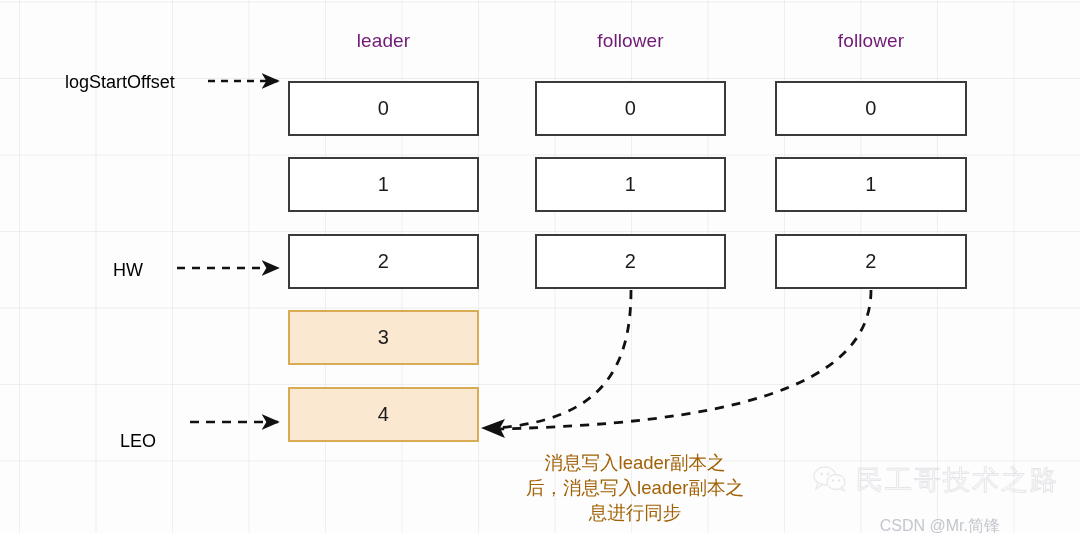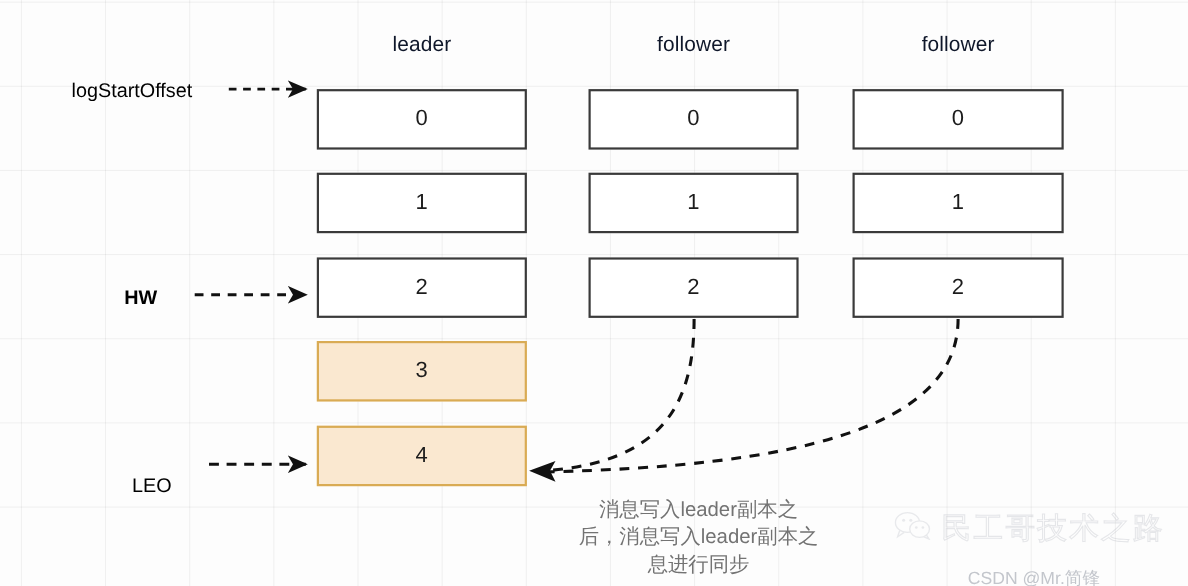--- a/index.html
+++ b/index.html
@@ -32,21 +32,21 @@
   #svg-layer {
     position: absolute;
     left: 0; top: 0;
     width: 1080px; height: 533px;
     pointer-events: none;
   }
 
   .col-title {
     position: absolute;
     font-size: 19px;
-    color: #0f172a;
+    color: #701a75;
     text-align: center;
     white-space: nowrap;
     letter-spacing: 0.1px;
   }
 
   .cell {
     position: absolute;
     height: 55px;
     border: 2.5px solid #3a3a3a;
     background: #ffffff;
@@ -66,21 +66,21 @@
     position: absolute;
     font-size: 18px;
     color: #000000;
     white-space: nowrap;
   }
 
   .caption {
     position: absolute;
     font-size: 18.5px;
     line-height: 1.35;
-    color: #737373;
+    color: #a16207;
     text-align: center;
     width: 280px;
   }
 
   
   .watermark {
     position: absolute;
     display: flex;
     align-items: center;
     gap: 9px;
@@ -119,21 +119,21 @@
 
   <div class="cell" style="left:535px; top:81px; width:191px;">0</div>
   <div class="cell" style="left:535px; top:157px; width:191px;">1</div>
   <div class="cell" style="left:535px; top:234px; width:191px;">2</div>
 
   <div class="cell" style="left:775px; top:81px; width:192px;">0</div>
   <div class="cell" style="left:775px; top:157px; width:192px;">1</div>
   <div class="cell" style="left:775px; top:234px; width:192px;">2</div>
 
   <div class="side-label" style="left:65px; top:72px;">logStartOffset</div>
-  <div class="side-label" style="left:113px; top:260px;font-weight:bold;">HW</div>
+  <div class="side-label" style="left:113px; top:260px;">HW</div>
   <div class="side-label" style="left:120px; top:431px;">LEO</div>
 
   <svg id="svg-layer" viewBox="0 0 1080 533">
     <defs>
       <marker id="arrowR" viewBox="0 0 10 10" refX="9" refY="5" markerWidth="7" markerHeight="7" orient="auto-start-reverse">
         <path d="M 0 0.6 L 10 5 L 0 9.4 L 2.6 5 Z" fill="#111111"></path>
       </marker>
       <marker id="arrowL" viewBox="0 0 10 10" refX="9" refY="5" markerWidth="8" markerHeight="8" orient="auto-start-reverse">
         <path d="M 0 0.4 L 10 5 L 0 9.6 L 2.8 5 Z" fill="#111111"></path>
       </marker>

